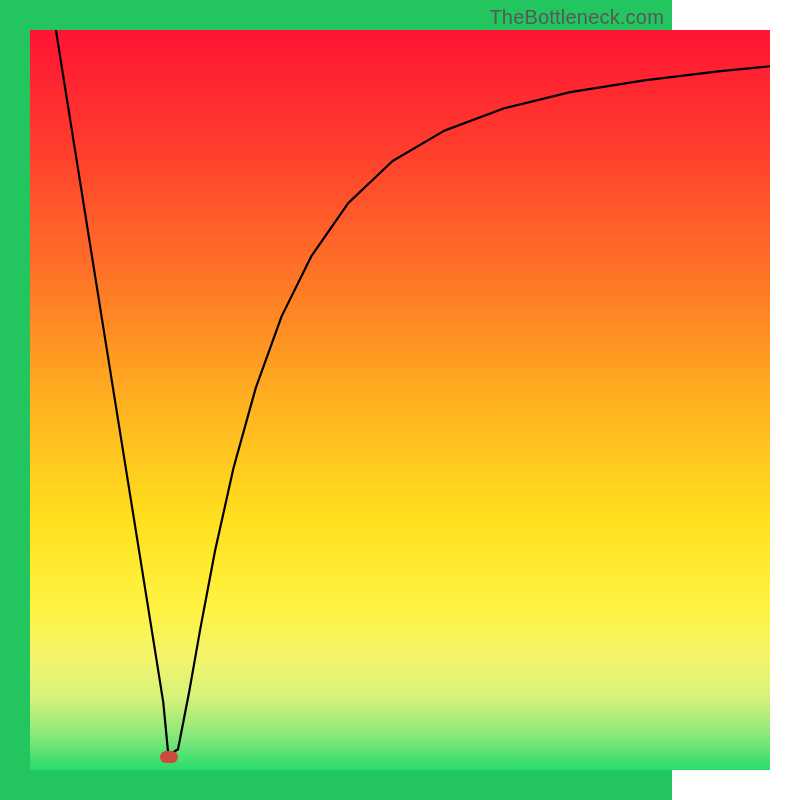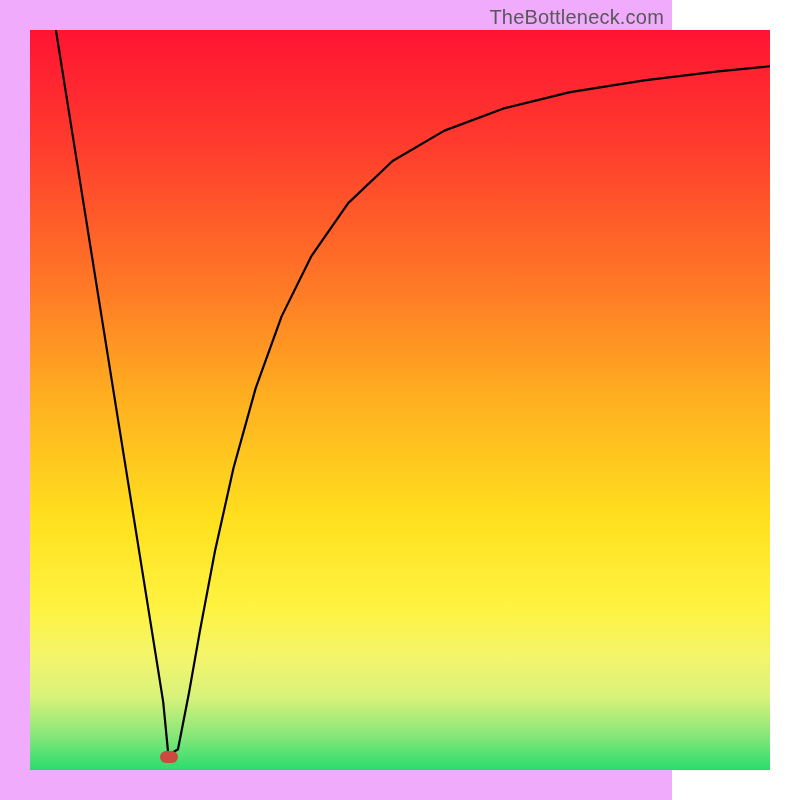--- a/index.html
+++ b/index.html
@@ -7,21 +7,21 @@
     padding: 0;
     width: 800px;
     height: 800px;
     overflow: hidden;
     font-family: Arial, Helvetica, sans-serif;
   }
   .outer {
     position: relative;
     width: 672px;
     height: 800px;
-    background: #f0abfc;
+    background: #22c55e;
   }
   .plot-area {
     position: absolute;
     left: 30px;
     top: 30px;
     width: 740px;
     height: 740px;
     
     background: linear-gradient(
       to bottom,

